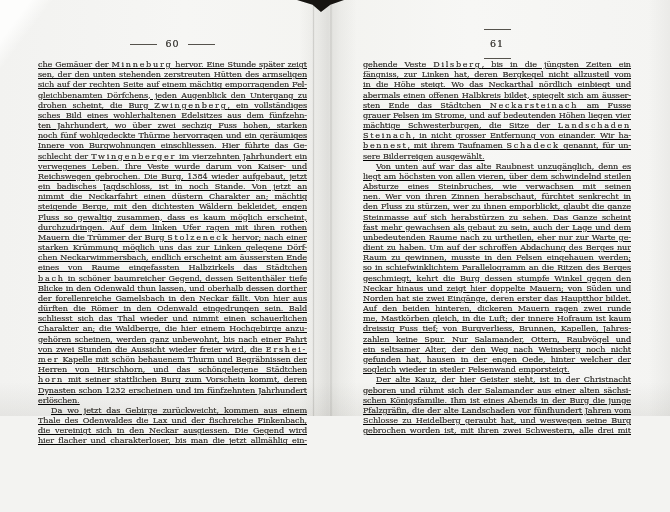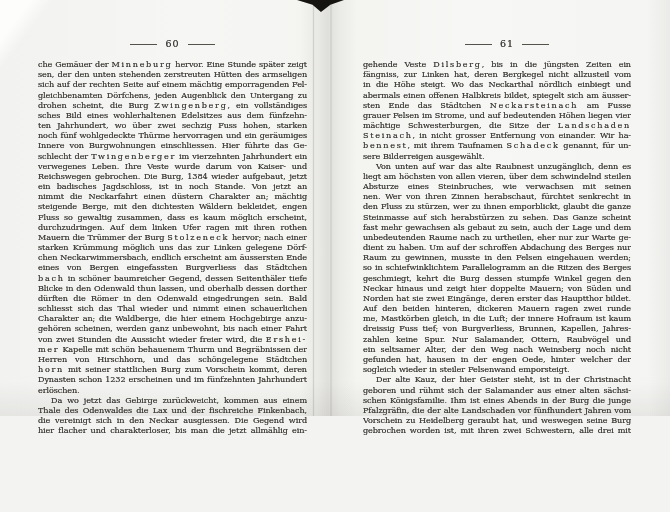--- a/index.html
+++ b/index.html
@@ -58,23 +58,23 @@
   .page-header .rule {
     width: 27px; height: 0;
     border-top: 1px solid #55524c;
   }
   .page-header .num {
     font-size: 9.5px; letter-spacing: 1px; color: #403e3a;
     line-height: 12px;
     text-shadow: 0 0 0.35px rgba(64,62,58,0.85);
   }
   #header-left  { left: 38px;  width: 269px; }
-  #header-right { left: 373px; width: 268px; }
+  #header-right { left: 363px; width: 268px; flex-direction: column; }
   
-  .text-block { position: absolute; top: 59px; }
+  .text-block { position: absolute; top: 59px; text-decoration: underline; }
   #tb-left  { left: 38px;  width: 269px; }
   #tb-right { left: 363px; width: 268px; }
   .line {
     height: 10.18px; line-height: 10.2px;
     font-size: 8.1px;
     color: #413f3b;
     letter-spacing: -0.1px;
     word-spacing: 0.35px;
     text-align: justify;
     text-align-last: justify;
@@ -127,23 +127,24 @@
       <div class="line">verwegenes Leben.  Ihre Veste wurde darum von Kaiser- und</div>
       <div class="line">Reichswegen gebrochen.  Die Burg, 1384 wieder aufgebaut, jetzt</div>
       <div class="line">ein badisches Jagdschloss, ist in noch Stande.  Von jetzt an</div>
       <div class="line">nimmt die Neckarfahrt einen düstern Charakter an; mächtig empor-</div>
       <div class="line">steigende Berge, mit den dichtesten Wäldern bekleidet, engen den</div>
       <div class="line">Fluss so gewaltig zusammen, dass es kaum möglich erscheint,</div>
       <div class="line">durchzudringen.  Auf dem linken Ufer ragen mit ihren rothen</div>
       <div class="line">Mauern die Trümmer der Burg <span class="gsp">Stolzeneck</span> hervor; nach einer</div>
       <div class="line">starken Krümmung möglich uns das zur Linken gelegene Dörf-</div>
       <div class="line">chen Neckarwimmersbach, endlich erscheint am äussersten Ende</div>
-      <div class="line">eines von Bergen eingefassten Burgverliess das Städtchen </div>
+      <div class="line">eines von Raume eingefassten Halbzirkels das Städtchen </div>
       <div class="line"><span class="gsp">bach</span> in schöner baumreicher Gegend, dessen Seitenthäler tiefe</div>
       <div class="line">Blicke in den Odenwald thun lassen, und oberhalb dessen dorther</div>
+      <div class="line">der forellenreiche Gamelsbach in den Neckar fällt.  Von hier aus</div>
       <div class="line">dürften die Römer in den Odenwald eingedrungen sein.  Bald</div>
       <div class="line">schliesst sich das Thal wieder und nimmt einen schauerlichen</div>
       <div class="line">Charakter an; die Waldberge, die hier einem Hochgebirge anzu-</div>
       <div class="line">gehören scheinen, werden ganz unbewohnt, bis nach einer Fahrt</div>
       <div class="line">von zwei Stunden die Aussicht wieder freier wird, die <span class="gsp">Ershei-</span></div>
       <div class="line"><span class="gsp">mer</span> Kapelle mit schön behauenem Thurm und Begräbnissen der</div>
       <div class="line">Herren von Hirschhorn, und das schöngelegene Städtchen </div>
       <div class="line"><span class="gsp">horn</span> mit seiner stattlichen Burg zum Vorschein kommt, deren</div>
       <div class="line">Dynasten schon 1232 erscheinen und im fünfzehnten Jahrhundert</div>
       <div class="line para-end">erlöschen.</div>
@@ -181,17 +182,17 @@
       <div class="line">me, Mastkörben gleich, in die Luft; der innere Hofraum ist kaum</div>
       <div class="line">dreissig Fuss tief; von Burgverliess, Brunnen, Kapellen, Jahres-</div>
       <div class="line">zahlen keine Spur.  Nur Salamander, Ottern, Raubvögel und</div>
       <div class="line">ein seltsamer Alter, der den Weg nach Weinsberg noch nicht</div>
       <div class="line">gefunden hat, hausen in der engen Oede, hinter welcher der Berg</div>
       <div class="line para-end">sogleich wieder in steiler Felsenwand emporsteigt.</div>
       <div class="line indent">Der alte Kauz, der hier Geister sieht, ist in der Christnacht</div>
       <div class="line">geboren und rühmt sich der Salamander aus einer alten sächsi-</div>
       <div class="line">schen Königsfamilie.  Ihm ist eines Abends in der Burg die junge</div>
       <div class="line">Pfalzgräfin, die der alte Landschaden vor fünfhundert Jahren vom</div>
-      <div class="line">Vorschein zu Heidelberg geraubt hat, und weswegen seine Burg</div>
+      <div class="line">Schlosse zu Heidelberg geraubt hat, und weswegen seine Burg</div>
       <div class="line">gebrochen worden ist, mit ihren zwei Schwestern, alle drei mit</div>
     </div>
 
 </div>
 
 </body></html>

